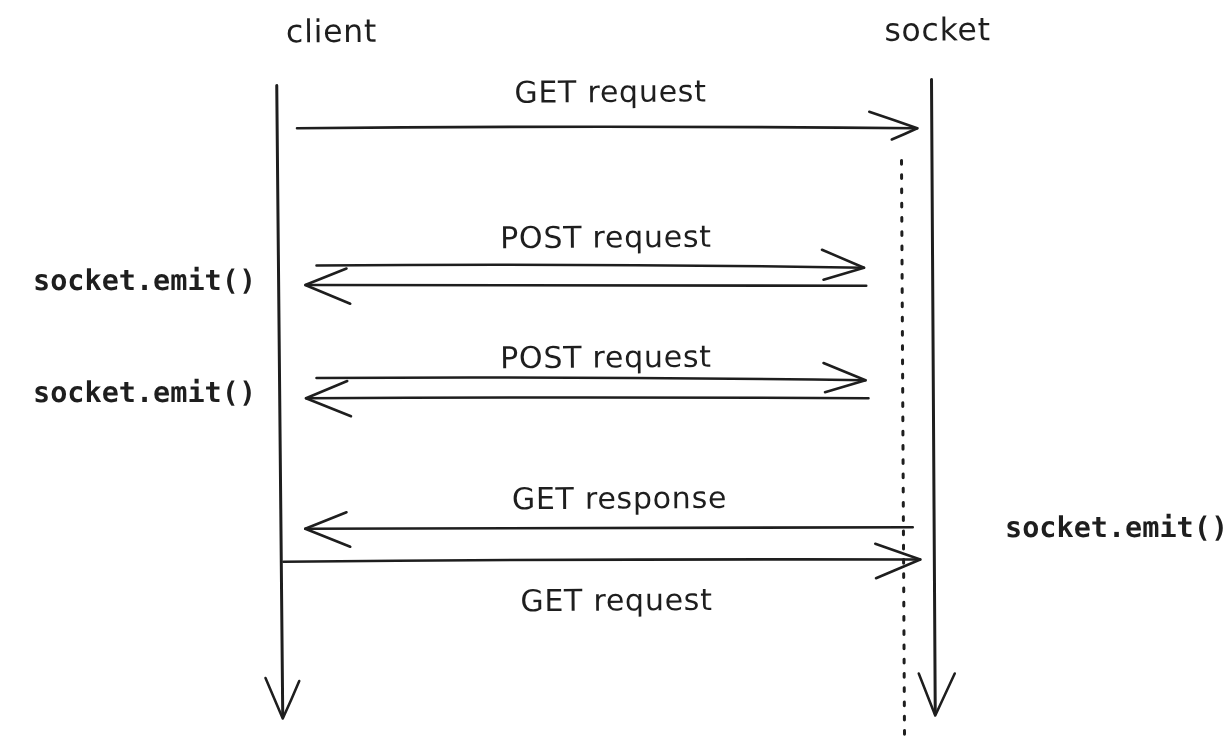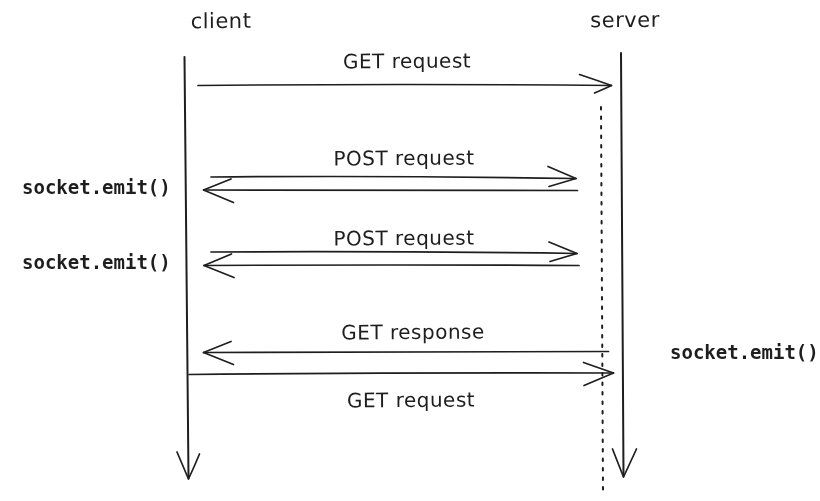--- a/index.html
+++ b/index.html
@@ -84,21 +84,21 @@
       <path d="M231 341.5 L203.5 352.5 M203.5 352.5 L233.5 364.5"></path>
     </g>
 
     <g>
       <path d="M189 374.5 Q400 372.5 613.5 373"></path>
       <path d="M583.5 362.5 L613.5 373 M613.5 373 L584 385.5"></path>
     </g>
   </svg>
 
   <div class="lbl hand actor" style="left:183px; top:9px;margin-left:38px;">client</div>
-  <div class="lbl hand actor" style="left:625px; top:8px;">server</div>
+  <div class="lbl hand actor" style="left:625px; top:8px;">socket</div>
 
   <div class="lbl hand" style="left:407px; top:49px;">GET request</div>
   <div class="lbl hand" style="left:404px; top:146px;">POST request</div>
   <div class="lbl hand" style="left:404px; top:226px;">POST request</div>
   <div class="lbl hand" style="left:413px; top:320px;">GET response</div>
   <div class="lbl hand" style="left:411px; top:388px;">GET request</div>
 
   <div class="lbl mono" style="left:10px; top:176px;">socket.emit()</div>
   <div class="lbl mono" style="left:10px; top:251px;">socket.emit()</div>
   <div class="lbl mono" style="left:658px; top:341px;">socket.emit()</div>

